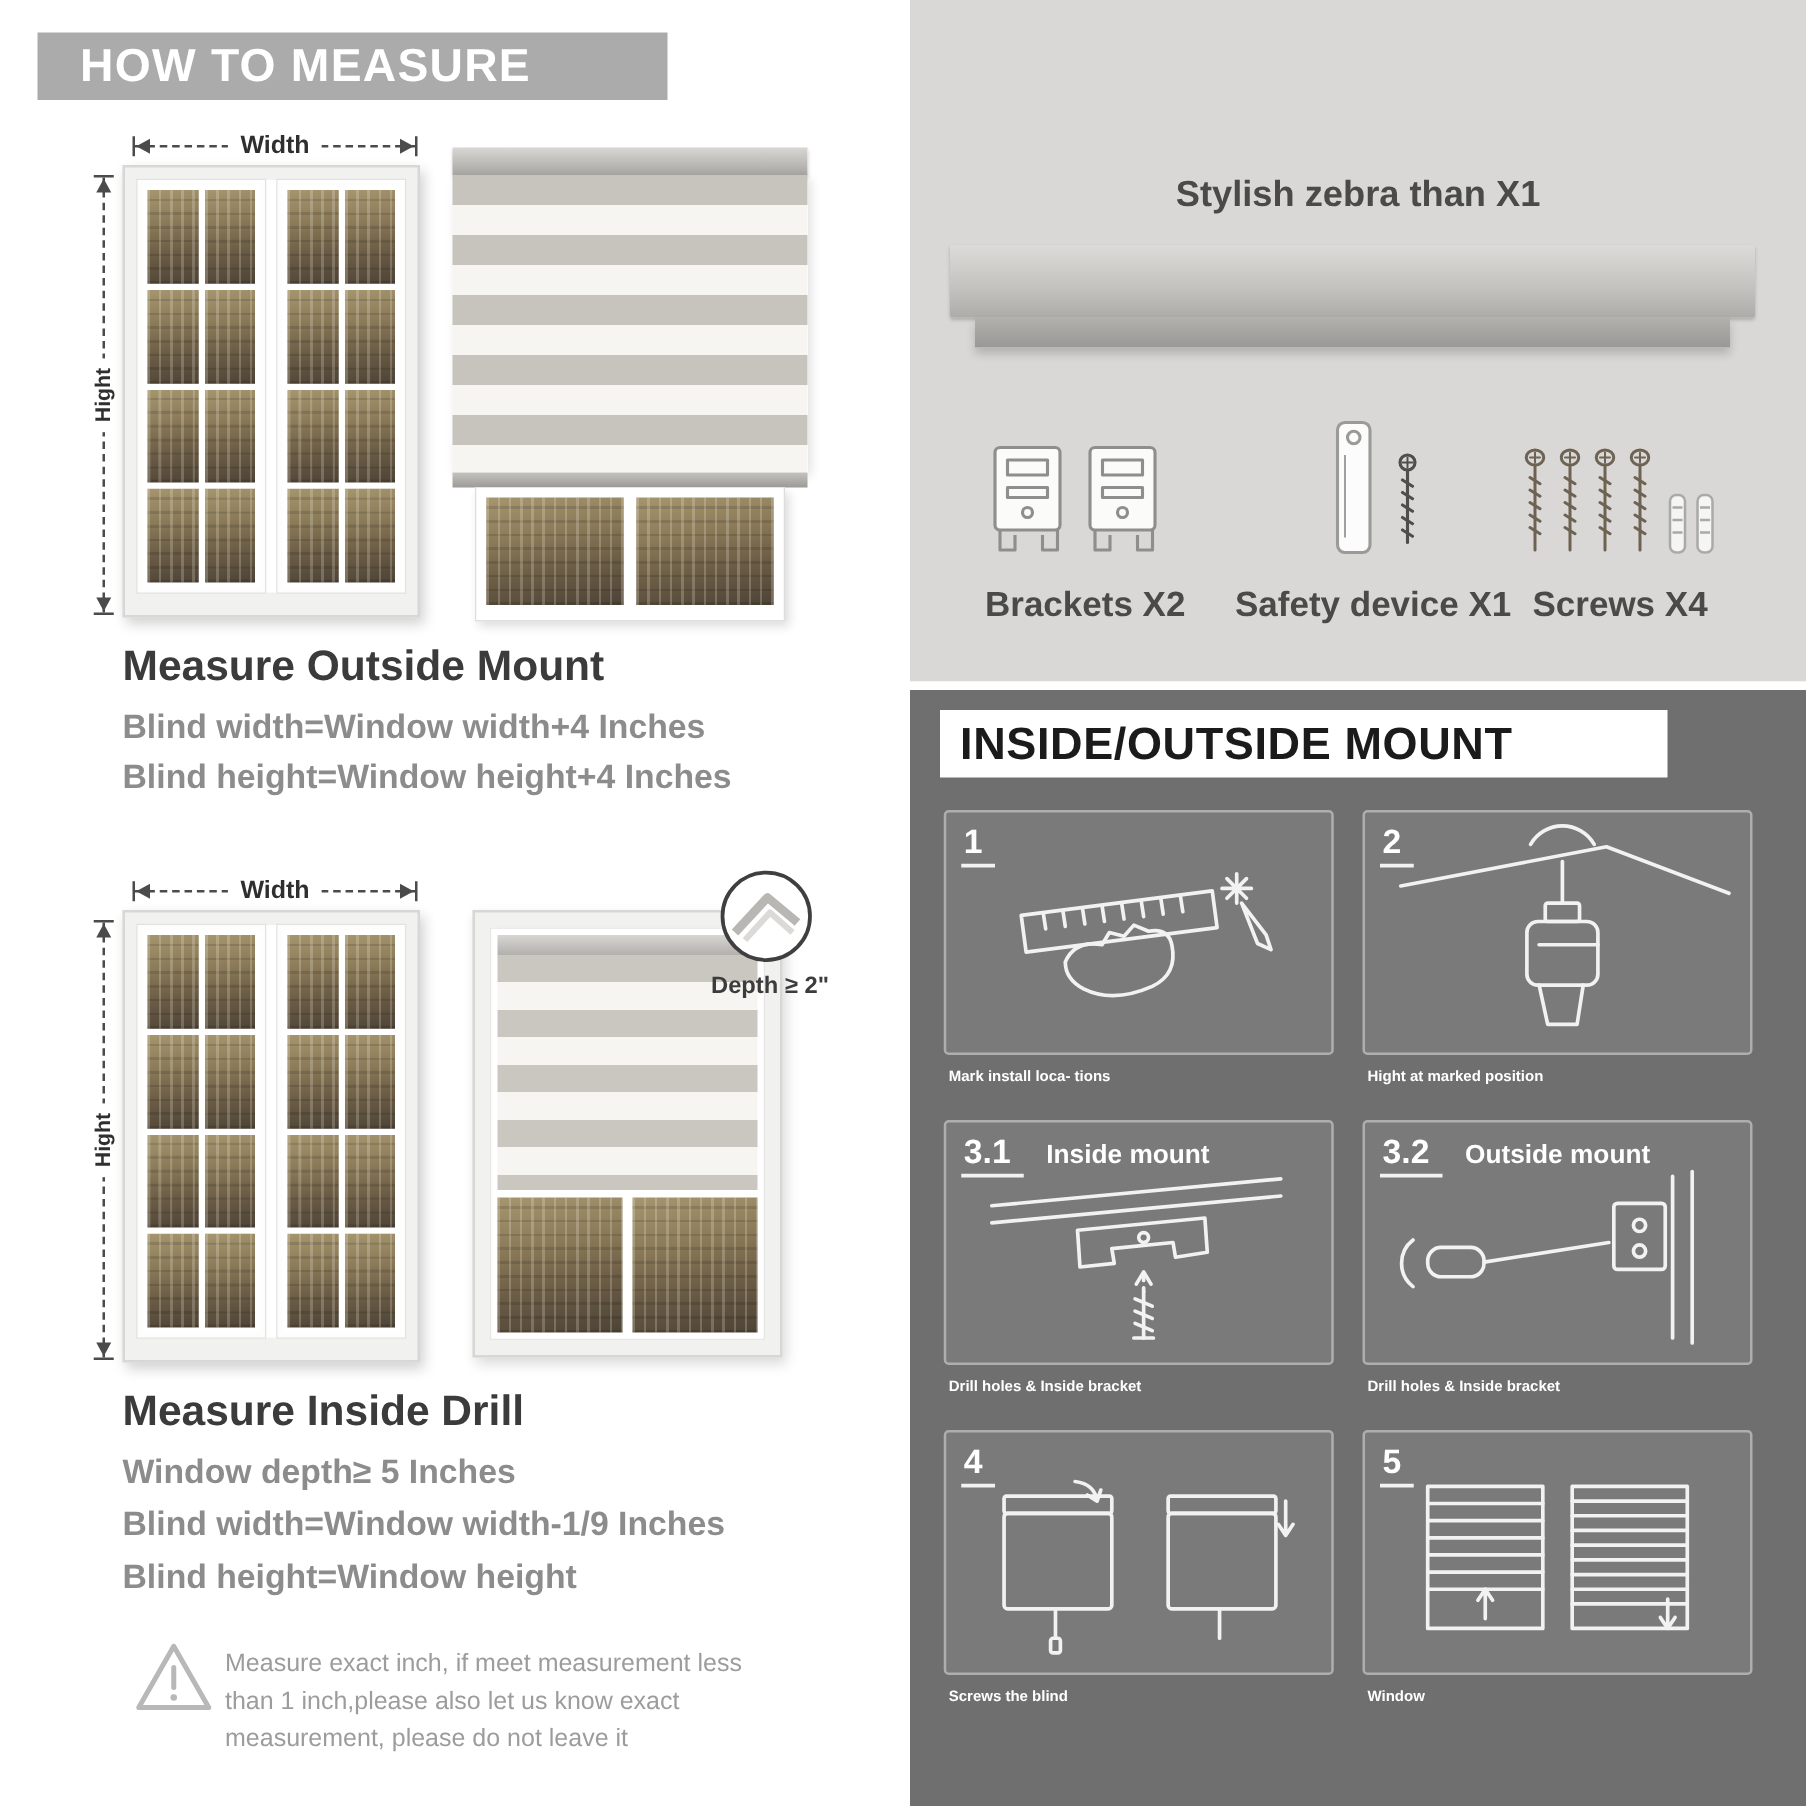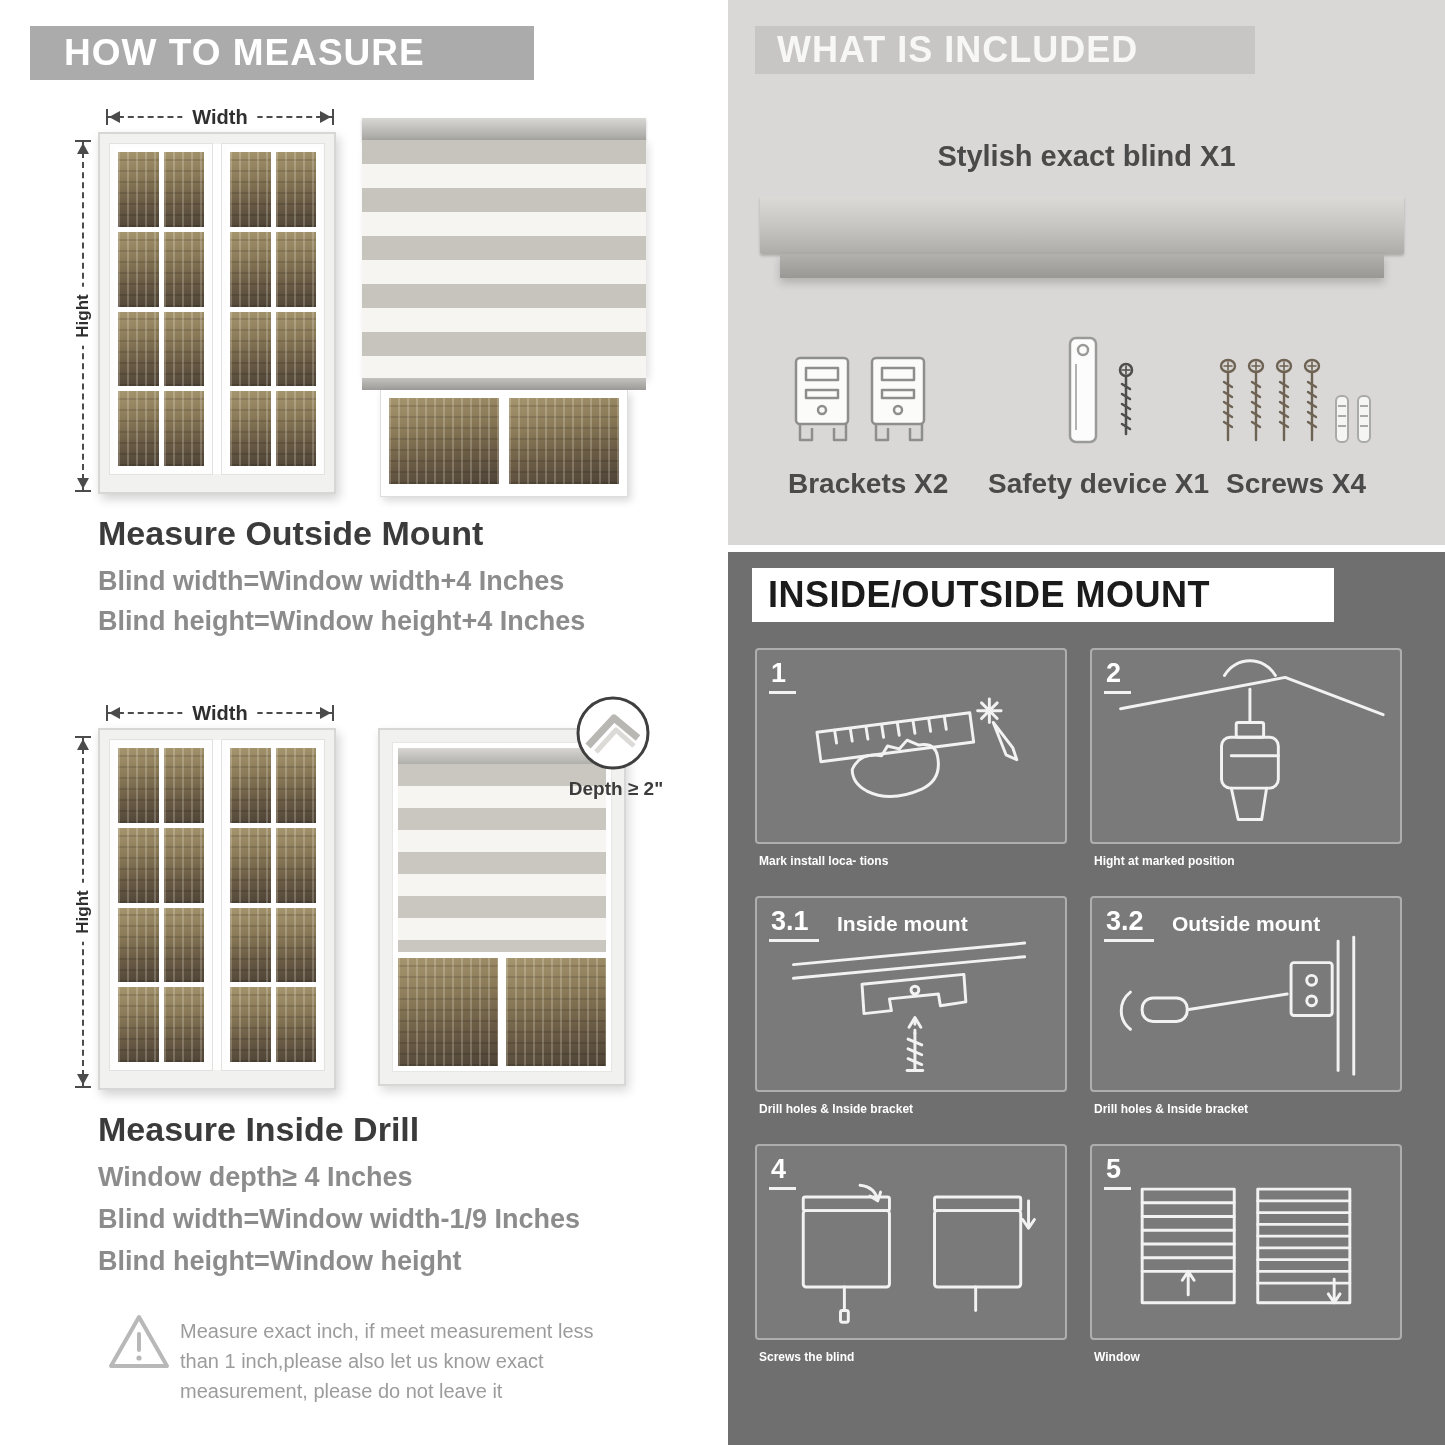--- a/index.html
+++ b/index.html
@@ -213,40 +213,37 @@
   <div class="abs" style="left:574px;top:694px;width:78px;height:78px;">
     <svg viewBox="0 0 78 78" width="78" height="78">
       <circle cx="39" cy="39" r="35" fill="#ffffff" stroke="#3f3f3f" stroke-width="3"></circle>
       <path d="M14,52 L40,24 L64,44" fill="none" stroke="#b9b7b3" stroke-width="7" stroke-linejoin="round"></path>
       <path d="M22,58 L42,36 L60,52" fill="none" stroke="#dcdad6" stroke-width="5" stroke-linejoin="round"></path>
     </svg>
   </div>
   <div class="abs depth-label" style="left:556px;top:778px;width:120px;">Depth ≥ 2"</div>
 
   <div class="abs h-title" style="left:98px;top:1110px;">Measure Inside Drill</div>
-  <div class="abs h-line" style="left:98px;top:1162px;">Window depth≥ 4 Inches</div>
+  <div class="abs h-line" style="left:98px;top:1162px;">Window depth≥ 5 Inches</div>
   <div class="abs h-line" style="left:98px;top:1204px;">Blind width=Window width-1/9 Inches</div>
   <div class="abs h-line" style="left:98px;top:1246px;">Blind height=Window height</div>
 
   <div class="abs" style="left:106px;top:1312px;width:66px;height:60px;">
     <svg viewBox="0 0 66 60" width="66" height="60">
       <path d="M33,5 L61,54 H5 Z" fill="none" stroke="#b8b8b8" stroke-width="4" stroke-linejoin="round"></path>
       <line x1="33" y1="22" x2="33" y2="38" stroke="#b8b8b8" stroke-width="4" stroke-linecap="round"></line>
       <circle cx="33" cy="46" r="2.6" fill="#b8b8b8"></circle>
     </svg>
   </div>
   <div class="abs warn-text" style="left:180px;top:1316px;width:452px;">Measure exact inch, if meet measurement less than 1 inch,please also let us know exact measurement, please do not leave it</div>
 
   <div class="abs right-top" style="left:728px;top:0;width:717px;height:545px;"></div>
 
-  <div class="abs banner banner-light" style="left:755px;top:26px;width:478px;height:48px;">
-    <span>WHAT IS INCLUDED</span>
-  </div>
-
-  <div class="abs included-title" style="left:728px;top:140px;width:717px;">Stylish exact blind X1</div>
+
+  <div class="abs included-title" style="left:728px;top:140px;width:717px;">Stylish zebra than X1</div>
 
   <div class="abs" style="left:760px;top:196px;width:644px;">
     <div class="hr-top"></div>
     <div class="hr-roll"></div>
   </div>
 
   <div class="abs" style="left:786px;top:338px;width:150px;height:122px;">
     <svg viewBox="0 0 150 122" width="150" height="122">
       <defs>
         <g id="bkt" stroke="#8e8e8c" stroke-width="2.5" stroke-linejoin="round" fill="#fbfbf9">

